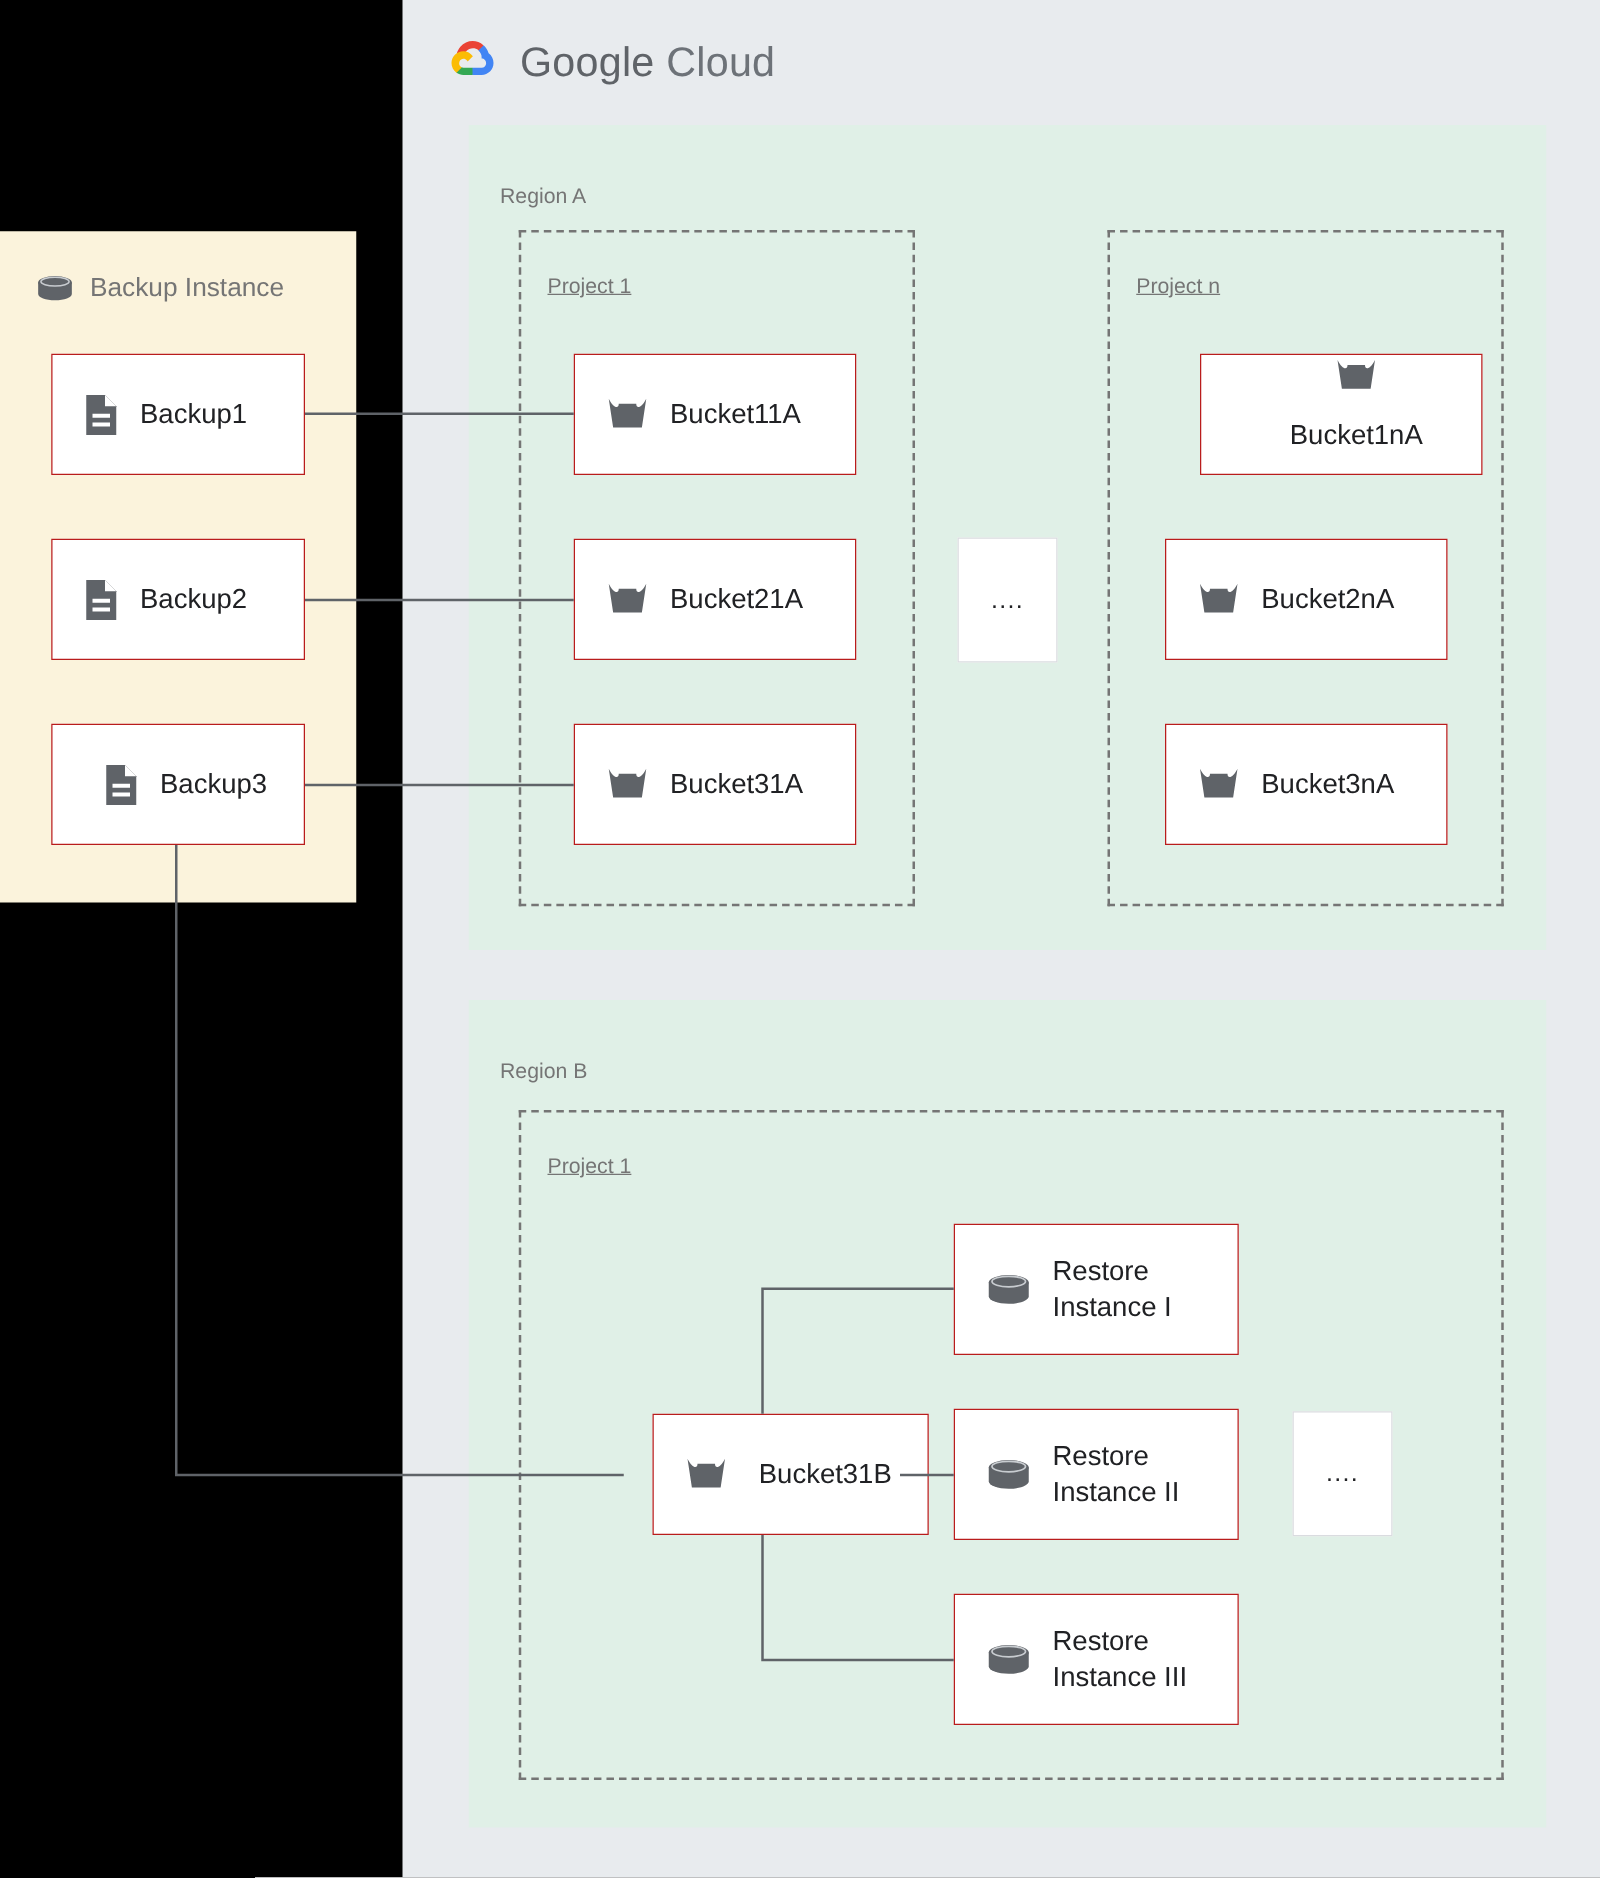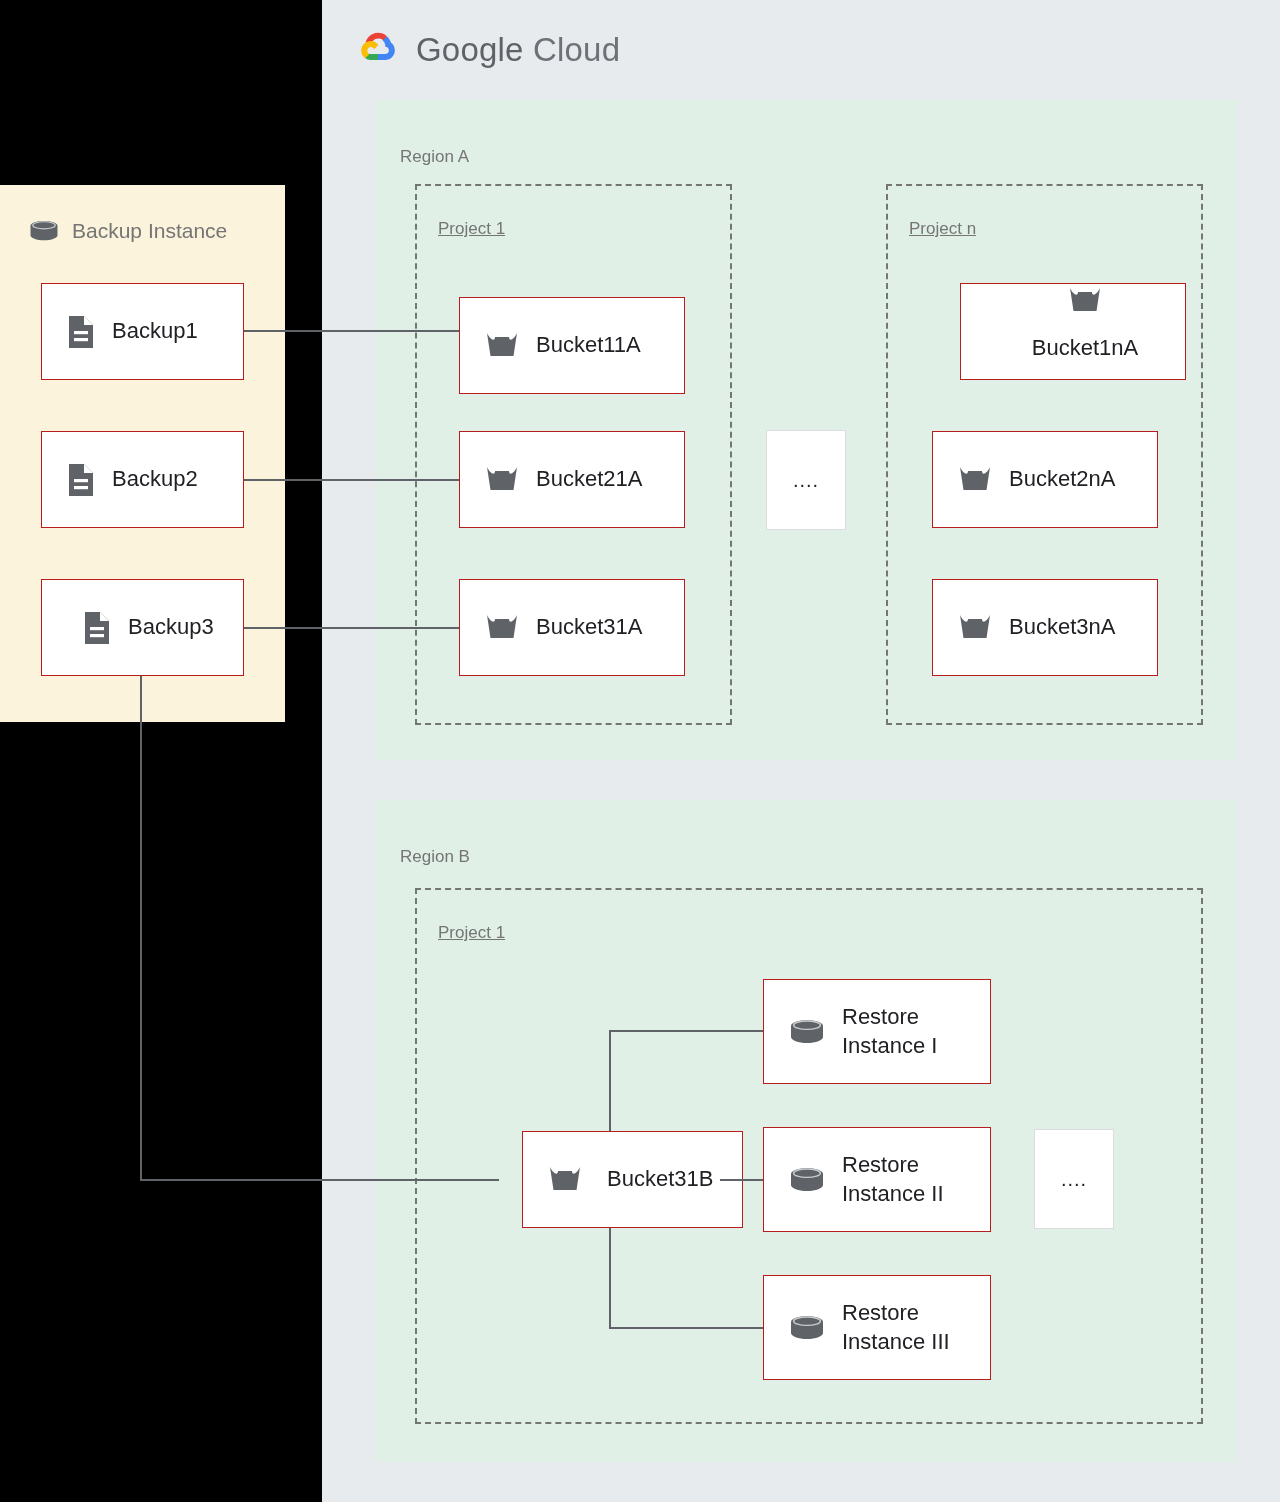--- a/index.html
+++ b/index.html
@@ -170,21 +170,21 @@
     <span class="region-label">Region A</span>
   </div>
 
   <div class="project proj-a1">
     <span class="project-label">Project 1</span>
   </div>
   <div class="project proj-an">
     <span class="project-label">Project n</span>
   </div>
 
-  <div class="node" style="left:459px; top:297px; width:226px; height:97px;">
+  <div class="node" style="left:459px; top:283px; width:226px; height:97px;">
     <span>
       <svg class="icon" width="36" height="34" viewBox="0 0 36 34" xmlns="http://www.w3.org/2000/svg">
         <path d="M3 4 C7 12 11 12 11 8 L25 8 C25 12 29 12 33 4 L29.5 27 L6.5 27 Z" fill="#5f6368"></path>
       </svg>
     </span>
     <span class="node-label">Bucket11A</span>
   </div>
 
   <div class="node" style="left:459px; top:431px; width:226px; height:97px;">
     <span>

